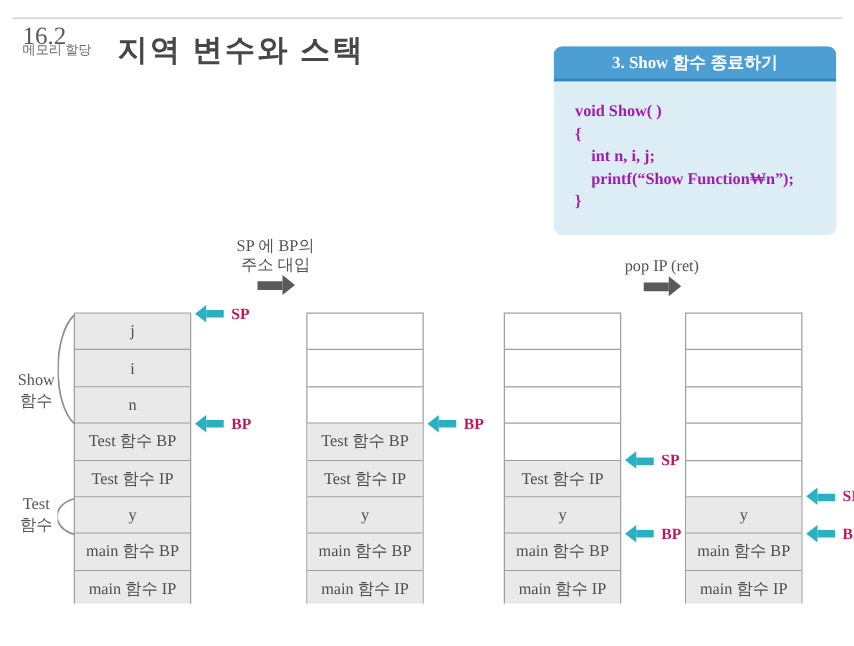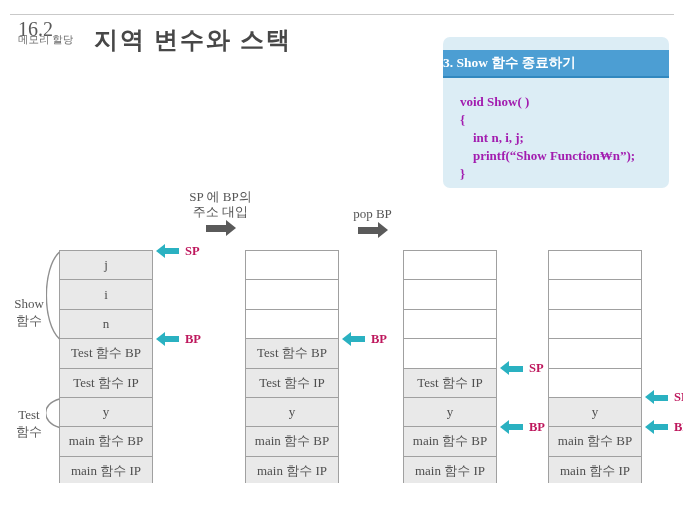--- a/index.html
+++ b/index.html
@@ -11,21 +11,21 @@
 
   
   .sec-num  { position:absolute; left:18px; top:18px; font-size:20px; color:#595959; }
   .sec-sub  { position:absolute; left:18px; top:33px; font-size:10.5px; color:#6e6e6e; }
   .pg-title { position:absolute; left:94px; top:24px; font-size:24px; font-weight:bold; color:#474747; letter-spacing:2px; }
 
   
   .code-box { position:absolute; left:443px; top:37px; width:226px; height:151px;
               border-radius:7px; overflow:hidden; background:#dcedf5; }
   .code-box-header { height:26px; line-height:26px; background:#4c9ed3; border-bottom:2px solid #3188bf;
-              color:#ffffff; font-size:13.5px; font-weight:bold; text-align:left;margin-top:13px; }
+              color:#ffffff; font-size:13.5px; font-weight:bold; text-align:center; }
   .code-body { padding:15px 0 0 17px; }
   .code-line { font-size:13px; line-height:18px; font-weight:600; color:#a21caf; white-space:pre; }
 
   
   .transition { position:absolute; display:flex; flex-direction:column; align-items:center; }
   .t0 { left:158px; top:189px; width:125px; }
   .t1 { left:325px; top:206px; width:95px; }
   .t2 { left:477px; top:205px; width:105px; }
   .transition-label { font-size:13px; line-height:15px; color:#555555; text-align:center; white-space:pre-line; }
   .barrow { position:relative; width:20px; height:7px; background:#5a5a5a; margin-top:6px; margin-right:10px; }
@@ -47,21 +47,21 @@
   .ptr-arrow { position:relative; width:14px; height:6px; background:#2ab1c1; margin-left:8px; }
   .ptr-arrow::before { content:""; position:absolute; right:100%; top:-4.5px;
                        border-right:9px solid #2ab1c1; border-top:7.5px solid transparent; border-bottom:7.5px solid transparent; }
   .ptr-label { margin-left:6px; font-size:12.5px; font-weight:bold; color:#be185d; }
 
   
   .brace { position:absolute; left:-13px; }
   .frame-label { position:absolute; left:-48px; width:36px; text-align:center;
                  font-size:13px; line-height:16.5px; color:#555555; white-space:pre-line; }
   .fl-show { top:26px;margin-top:20px; }
-  .fl-test { top:145px;margin-top:12px; }
+  .fl-test { top:145px; }
 </style>
 </head>
 <body>
 
 <div id="slide">
   <div class="hairline"></div>
 
   <div class="sec-num">16.2</div>
   <div class="sec-sub">메모리 할당</div>
   <div class="pg-title">지역 변수와 스택</div>
@@ -75,22 +75,22 @@
       <div class="code-line">    printf(“Show Function₩n”);</div>
       <div class="code-line">}</div>
     </div>
   </div>
 
   <div class="transition t0">
     <div class="transition-label">SP 에 BP의
 주소 대입</div>
     <div class="barrow"></div>
   </div>
-  <div class="transition t1">
-    <div class="transition-label">pop BP</div>
+  <div class="transition t2">
+    <div class="transition-label">pop IP (ret)</div>
     <div class="barrow"></div>
   </div>
 
   <div class="stack-wrap sg0">
     <svg class="brace" style="top:1px;" width="14" height="89" viewBox="0 0 14 89">
       <path d="M13.5,1 C-4,17 -4,72 13.5,88" fill="none" stroke="#8f8f8f" stroke-width="1.4"></path>
     </svg>
     <div class="frame-label fl-show">Show
 함수</div>
     <svg class="brace" style="top:148px;" width="14" height="31" viewBox="0 0 14 31">

